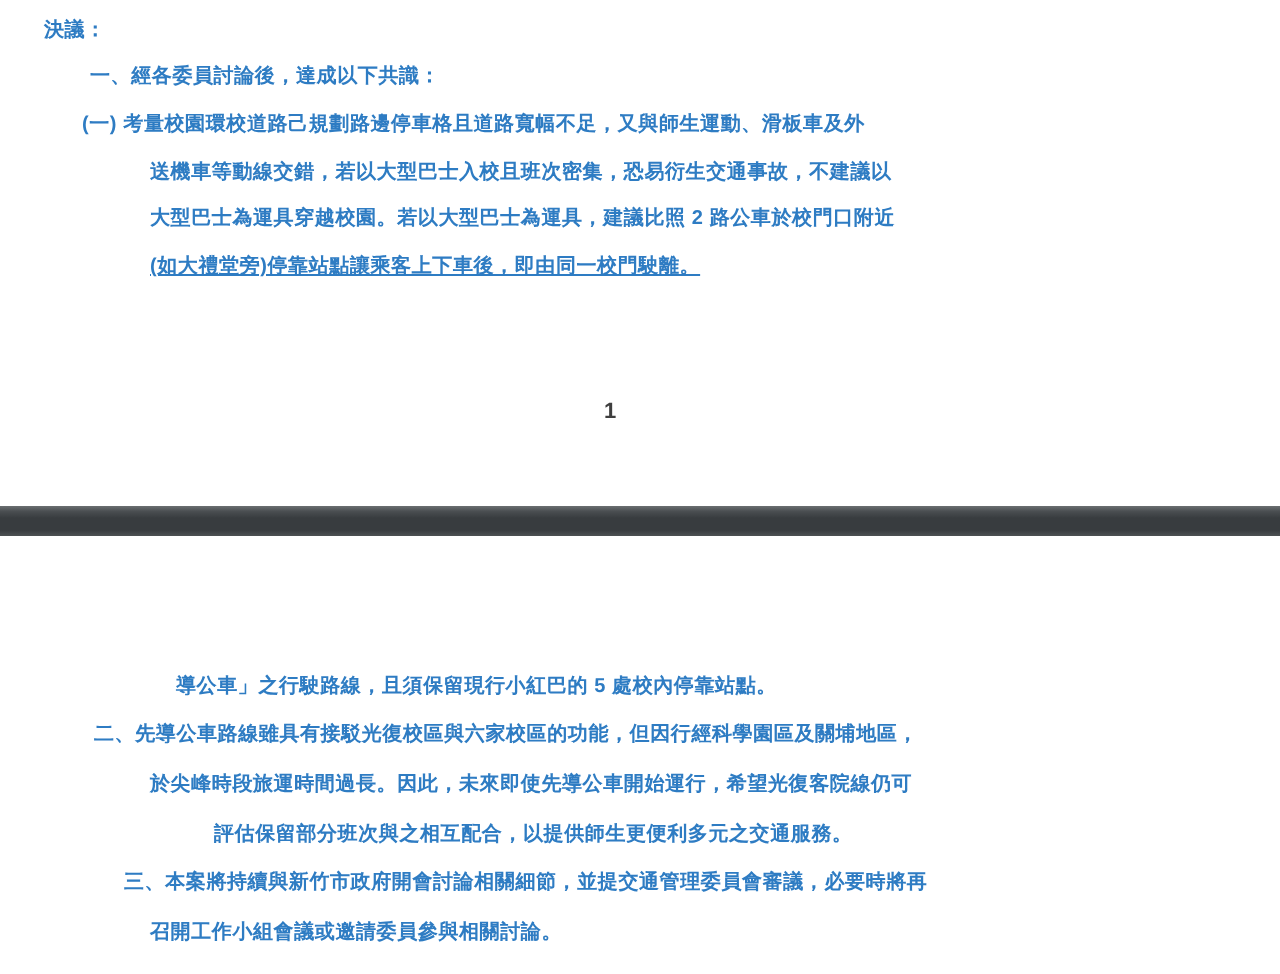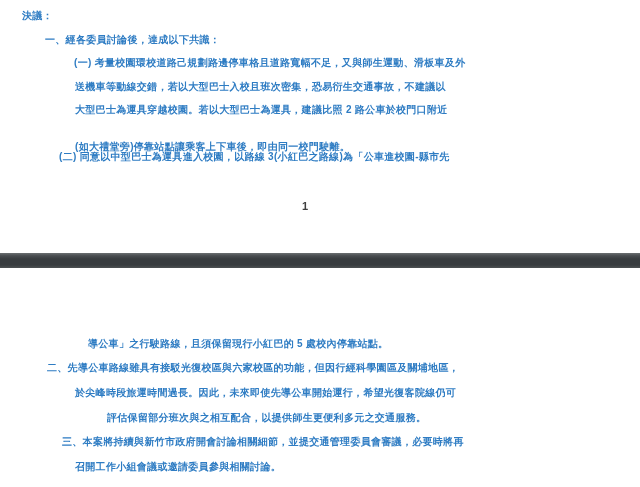--- a/index.html
+++ b/index.html
@@ -23,25 +23,25 @@
     position: absolute;
     font-size: 10px;
     font-weight: 700;
     color: #2e7cc3;
     letter-spacing: 0.3px;
     line-height: 15px;
     white-space: nowrap;
   }
   
   .p1-0 { left: 22px;  top: 8px;  }
-  .p1-1 { left: 45px;  top: 32px; }
-  .p1-2 { left: 74px;  top: 55px; }
+  .p1-1 { left: 45px;  top: 32px; font-family: Liberation Mono, monospace; }
+  .p1-2 { left: 41px;  top: 55px; }
   .p1-3 { left: 75px;  top: 79px; text-align: center; }
   .p1-4 { left: 75px;  top: 102px; text-align: center; }
-  .p1-5 { left: 75px;  top: 139px; }
+  .p1-5 { left: 75px;  top: 126px; text-decoration: underline; }
   .p1-6 { left: 59px;  top: 149px; }
   .pagenum {
     position: absolute;
     left: 281px;
     top: 200px;
     width: 48px;
     text-align: center;
     font-size: 11px;
     font-weight: 700;
     color: #3f3f3f;
@@ -70,21 +70,20 @@
 
 <div class="screen">
 
   <div class="page page-1">
     <div class="txt p1-0">決議：</div>
     <div class="txt p1-1">一、經各委員討論後，達成以下共識：</div>
     <div class="txt p1-2">(一) 考量校園環校道路己規劃路邊停車格且道路寬幅不足，又與師生運動、滑板車及外</div>
     <div class="txt p1-3">送機車等動線交錯，若以大型巴士入校且班次密集，恐易衍生交通事故，不建議以</div>
     <div class="txt p1-4">大型巴士為運具穿越校園。若以大型巴士為運具，建議比照 2 路公車於校門口附近</div>
     <div class="txt p1-5">(如大禮堂旁)停靠站點讓乘客上下車後，即由同一校門駛離。</div>
-    <div class="txt p1-6">(二) 同意以中型巴士為運具進入校園，以路線 3(小紅巴之路線)為「公車進校園-縣市先</div>
     <div class="pagenum">1</div>
   </div>
 
   <div class="separator"></div>
 
   <div class="page page-2"></div>
   <div class="txt p2-0">導公車」之行駛路線，且須保留現行小紅巴的 5 處校內停靠站點。</div>
   <div class="txt p2-2">於尖峰時段旅運時間過長。因此，未來即使先導公車開始運行，希望光復客院線仍可</div>
   <div class="txt p2-1">二、先導公車路線雖具有接駁光復校區與六家校區的功能，但因行經科學園區及關埔地區，</div>
   <div class="txt p2-3">評估保留部分班次與之相互配合，以提供師生更便利多元之交通服務。</div>

